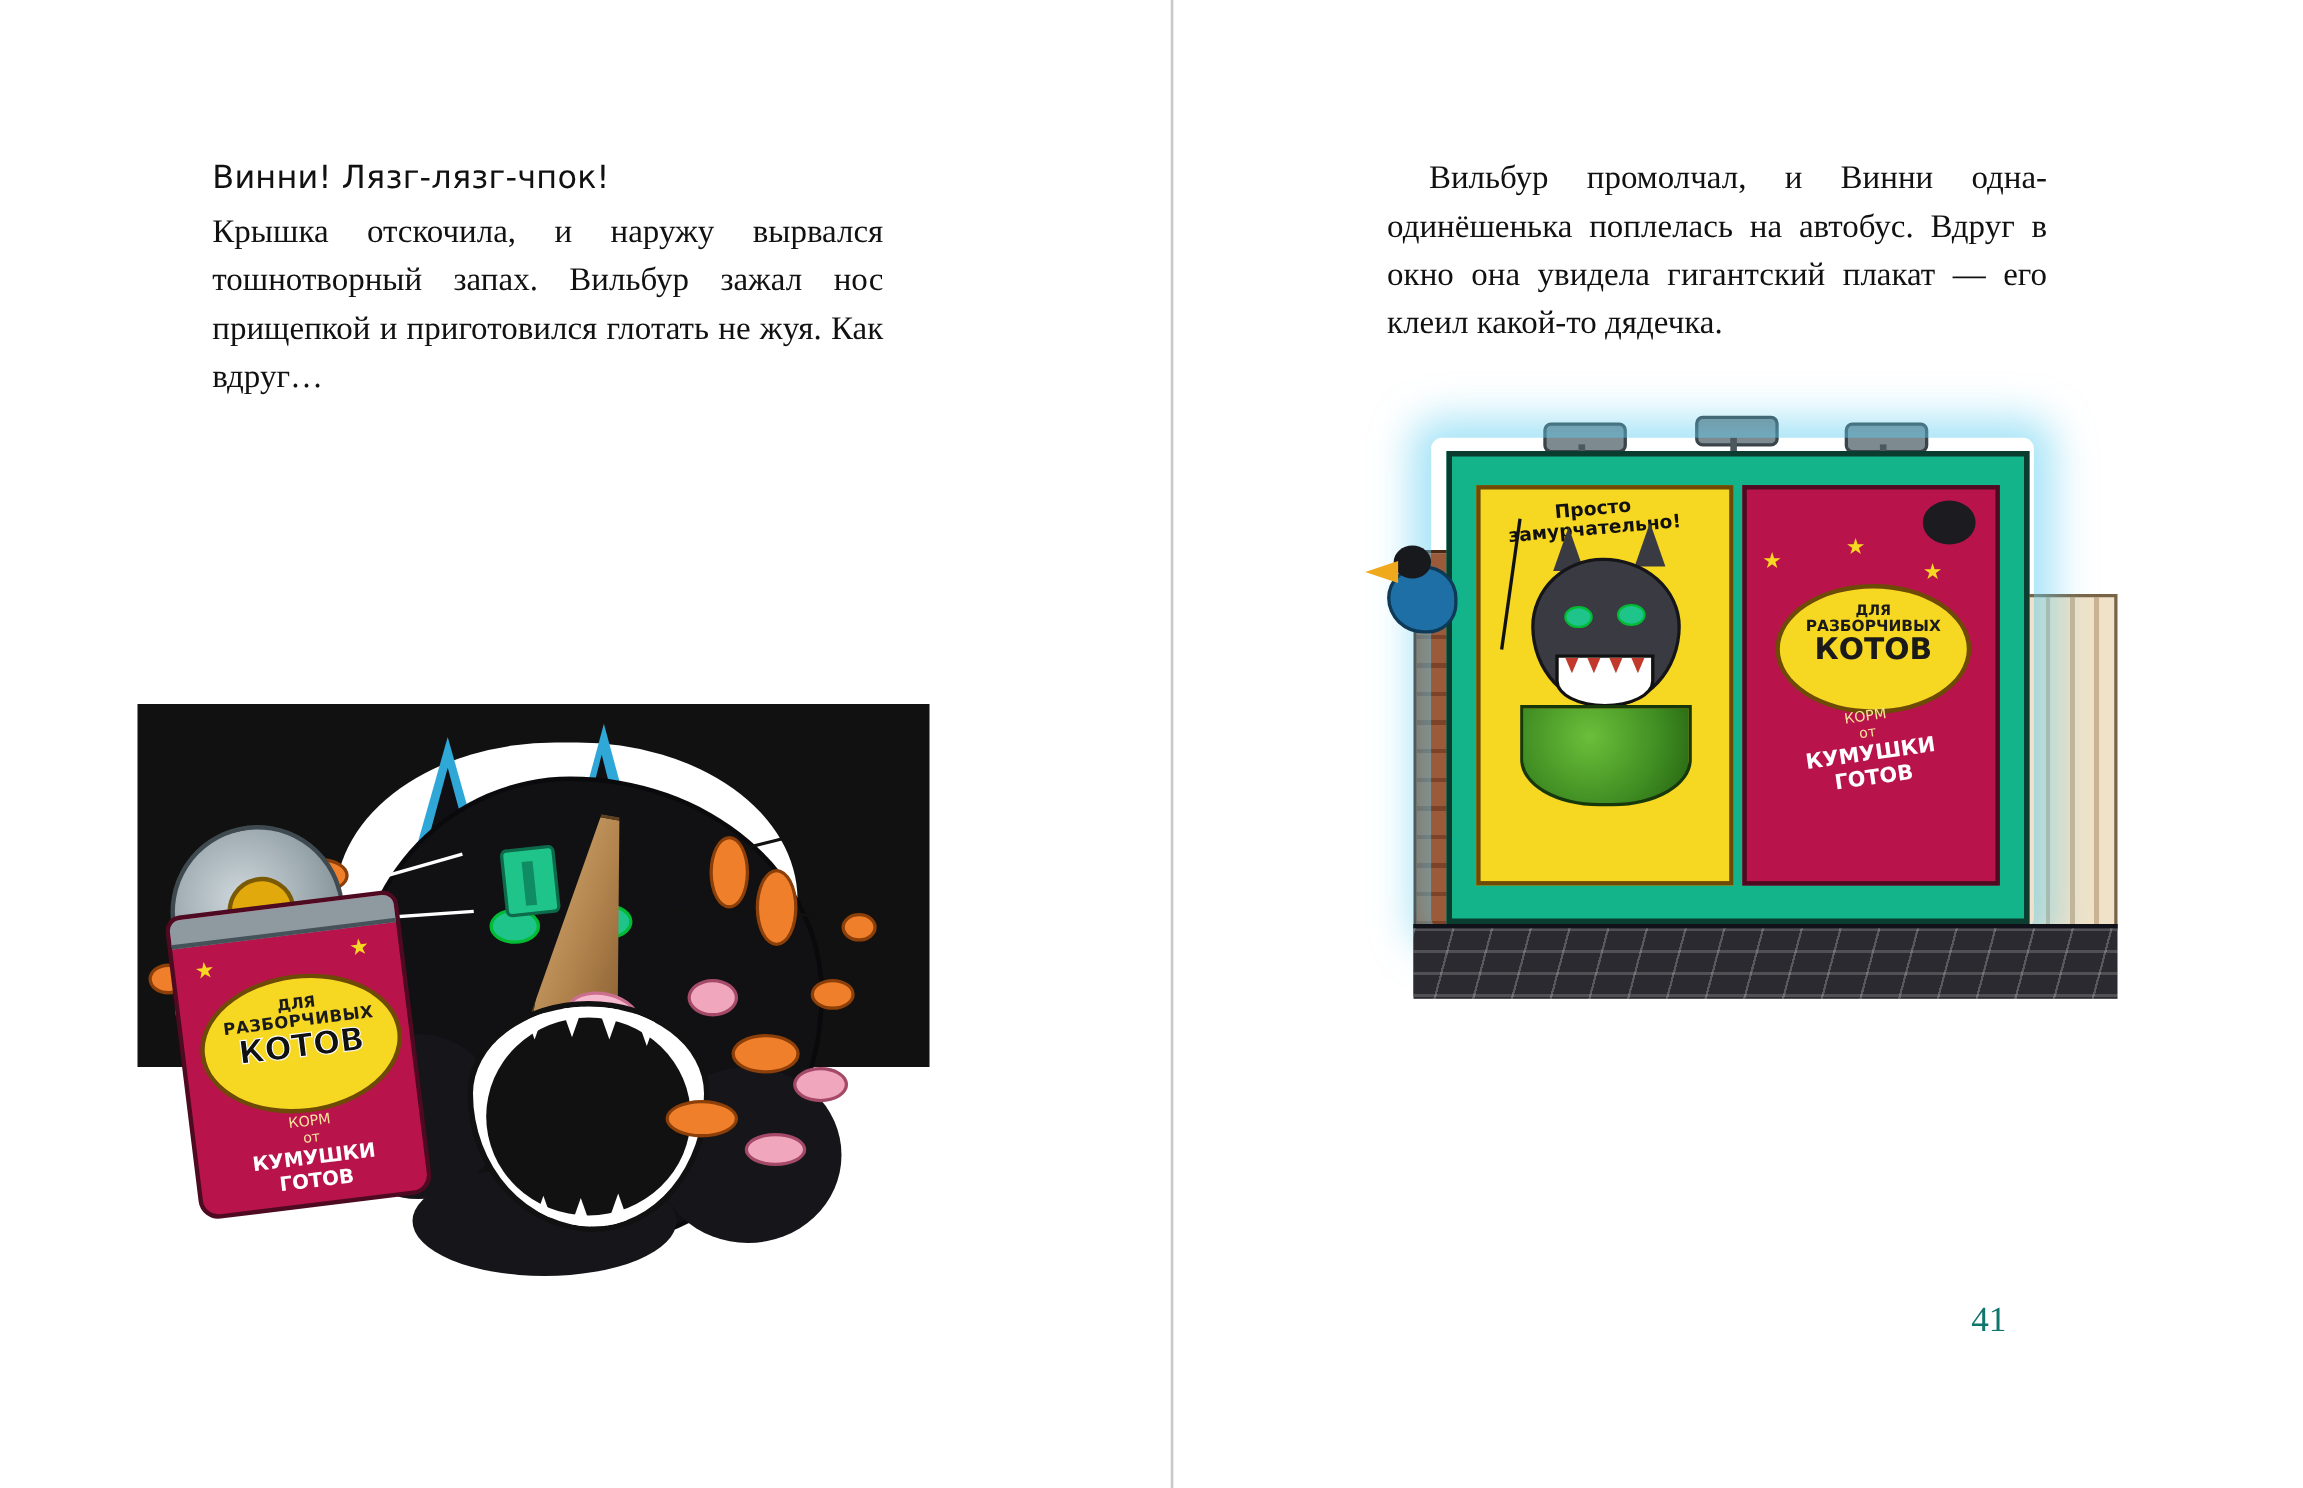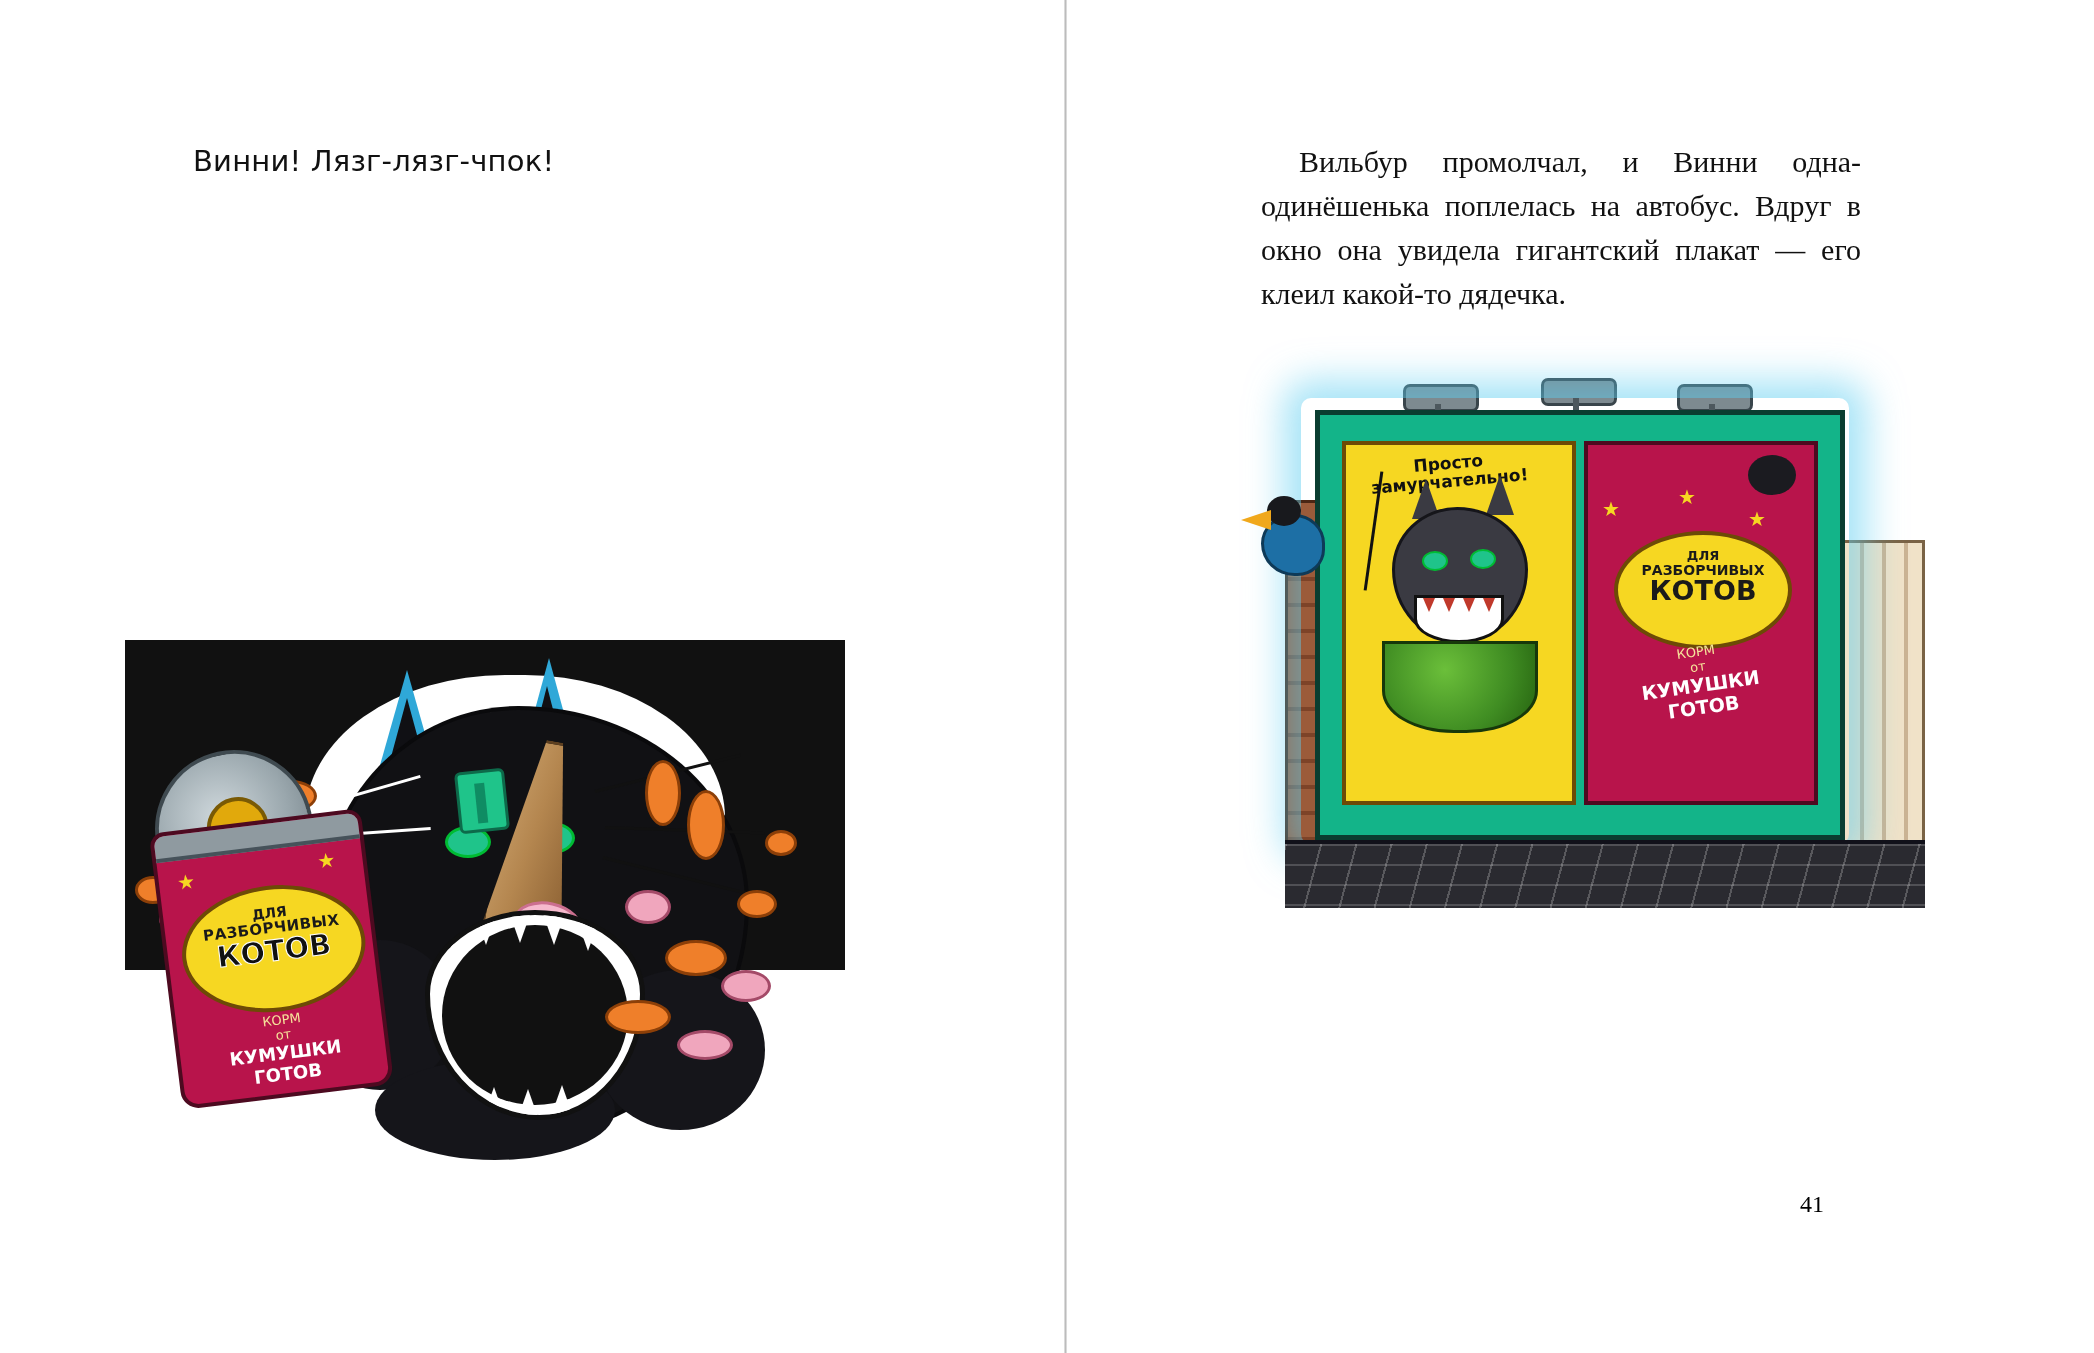--- a/index.html
+++ b/index.html
@@ -61,22 +61,22 @@
   }
   
   .left-text {
     left: 193px;
     top: 140px;
     width: 610px;
   }
   .page-number {
     position: absolute;
     font-family: "Liberation Serif", serif;
-    font-size: 24px;
-    color: #000000;
+    font-size: 32px;
+    color: #0f766e;
   }
   .pn-right {
     right: 270px;
     bottom: 135px;
   }
   
   .right-text-top {
     left: 196px;
     top: 140px;
     width: 600px;
@@ -635,20 +635,21 @@
 </style>
 </head>
 <body>
 
 <div class="spread">
 
   <div class="page page-left">
 
     <div class="text-col left-text">
       <div class="heading">Винни! Лязг-лязг-чпок!</div>
+      <p class="noindent">Крышка отскочила, и наружу вырвался тошнотворный запах. Вильбур зажал нос прищепкой и приготовился глотать не жуя. Как вдруг…</p>
     </div>
 
     <div class="illo-left">
       <div class="blackbox"></div>
       <div class="whiteswirl"></div>
       <div class="whiteswirl2"></div>
 
       <div class="cat-ear l"></div>
       <div class="cat-ear-dark l"></div>
       <div class="cat-ear r"></div>

